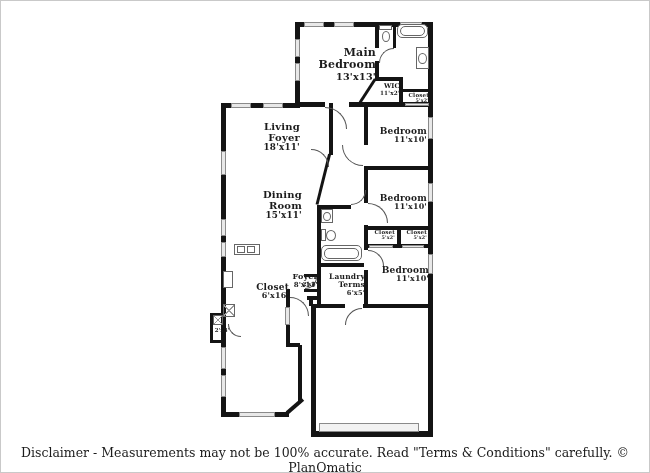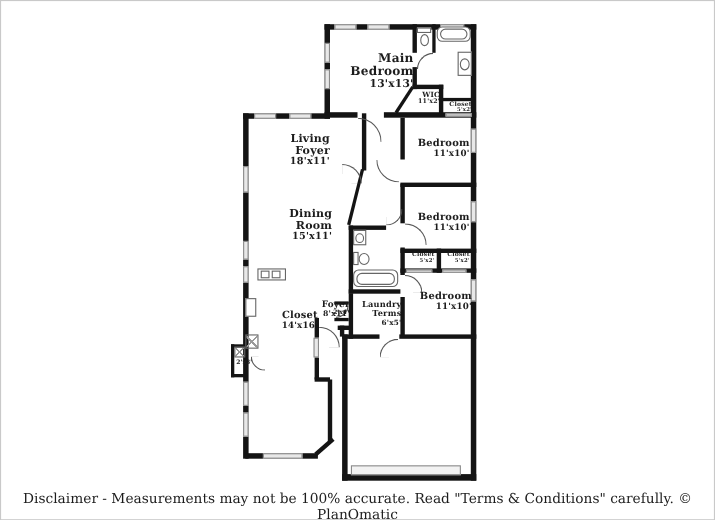--- a/index.html
+++ b/index.html
@@ -162,21 +162,21 @@
   <div class="lbl" style="left:366px;top:228px;width:28px;font-size:5.5px">
     <div>Closet</div>
     <div class="dims">5'x2'</div>
   </div>
   <div class="lbl" style="left:398px;top:228px;width:28px;font-size:5.5px">
     <div>Closet</div>
     <div class="dims">5'x2'</div>
   </div>
   <div class="lbl" style="left:228px;top:281px;width:60px;font-size:9px">
     <div>Closet</div>
-    <div class="dims">14'x16'</div>
+    <div class="dims">6'x16'</div>
   </div>
   <div class="lbl" style="left:277px;top:271px;width:40px;font-size:8px">
     <div>Foyer</div>
     <div class="dims">8'x11'</div>
   </div>
   <div class="lbl" style="left:318px;top:272px;width:46px;font-size:7.5px">
     <div>Laundry Terms</div>
     <div class="dims">6'x5'</div>
   </div>
   <div class="lbl" style="left:368px;top:264px;width:60px;font-size:9px">

